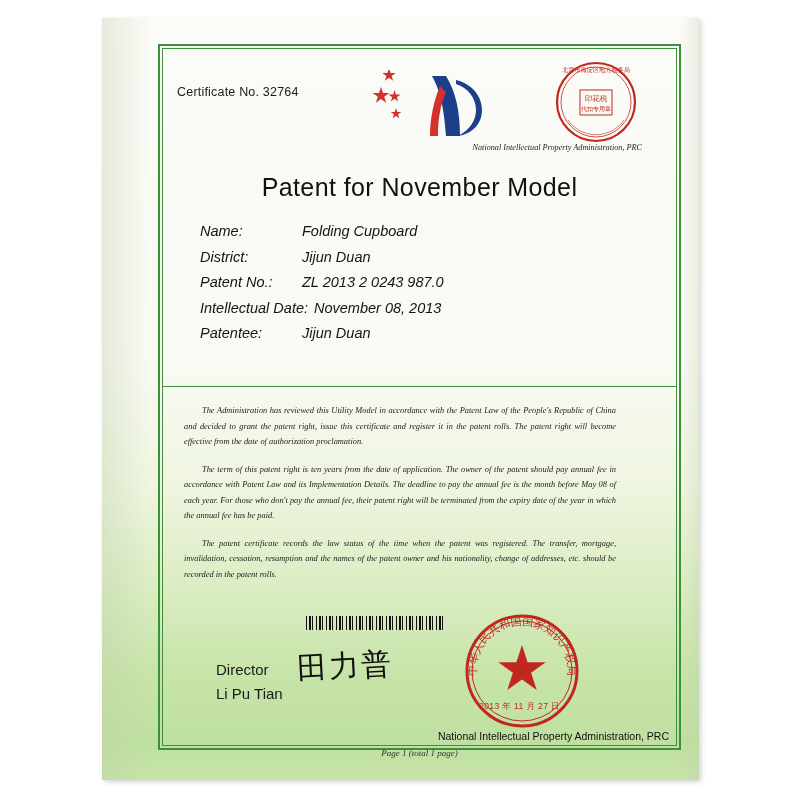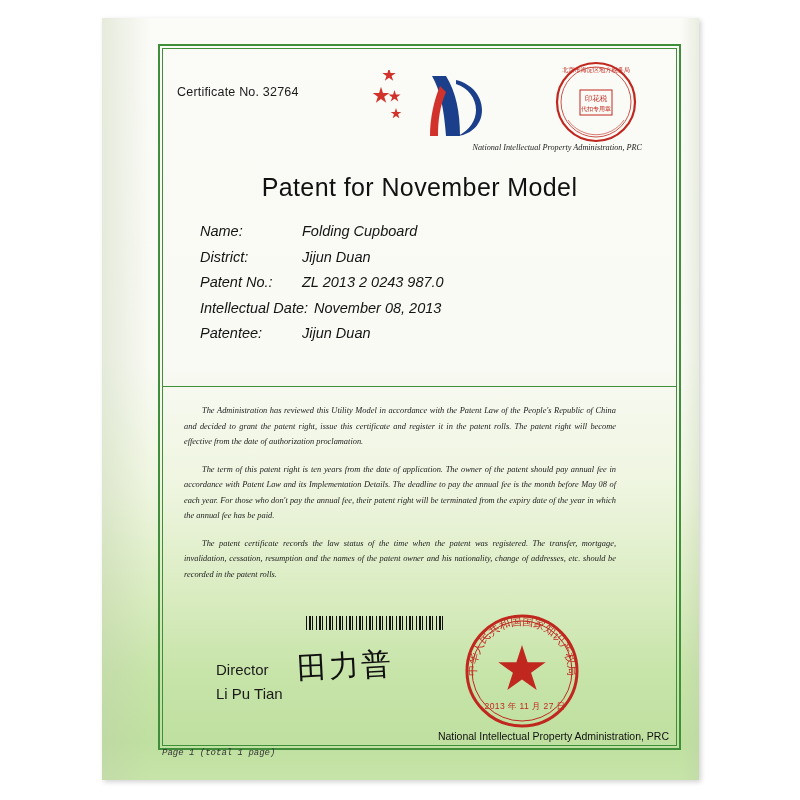--- a/index.html
+++ b/index.html
@@ -196,24 +196,24 @@
   
   .national-seal {
     position: absolute;
     left: 360px;
     top: 593px;
     width: 120px;
     height: 120px;
   }
   .seal-date {
     position: absolute;
-    left: 368px;
+    left: 348px;
     top: 683px;
     width: 110px;
-    text-align: center;
+    text-align: right;
     font-size: 8.5px;
     color: #c0281f;
     letter-spacing: 0.4px;
   }
 
   
   .director-block {
     position: absolute;
     left: 114px;
     top: 640px;
@@ -240,21 +240,22 @@
     top: 712px;
     text-align: right;
     font-size: 10.5px;
     color: #111;
   }
   .footer-page {
     position: absolute;
     left: 60px;
     right: 22px;
     top: 730px;
-    font-family: Liberation Mono, monospace;
+    text-align: center;
+    font-family: Liberation Serif, serif;
     font-style: italic;
     font-size: 9px;
     color: #333;
   }
 </style>
 </head>
 <body>
 
 <div id="certificate">
 

